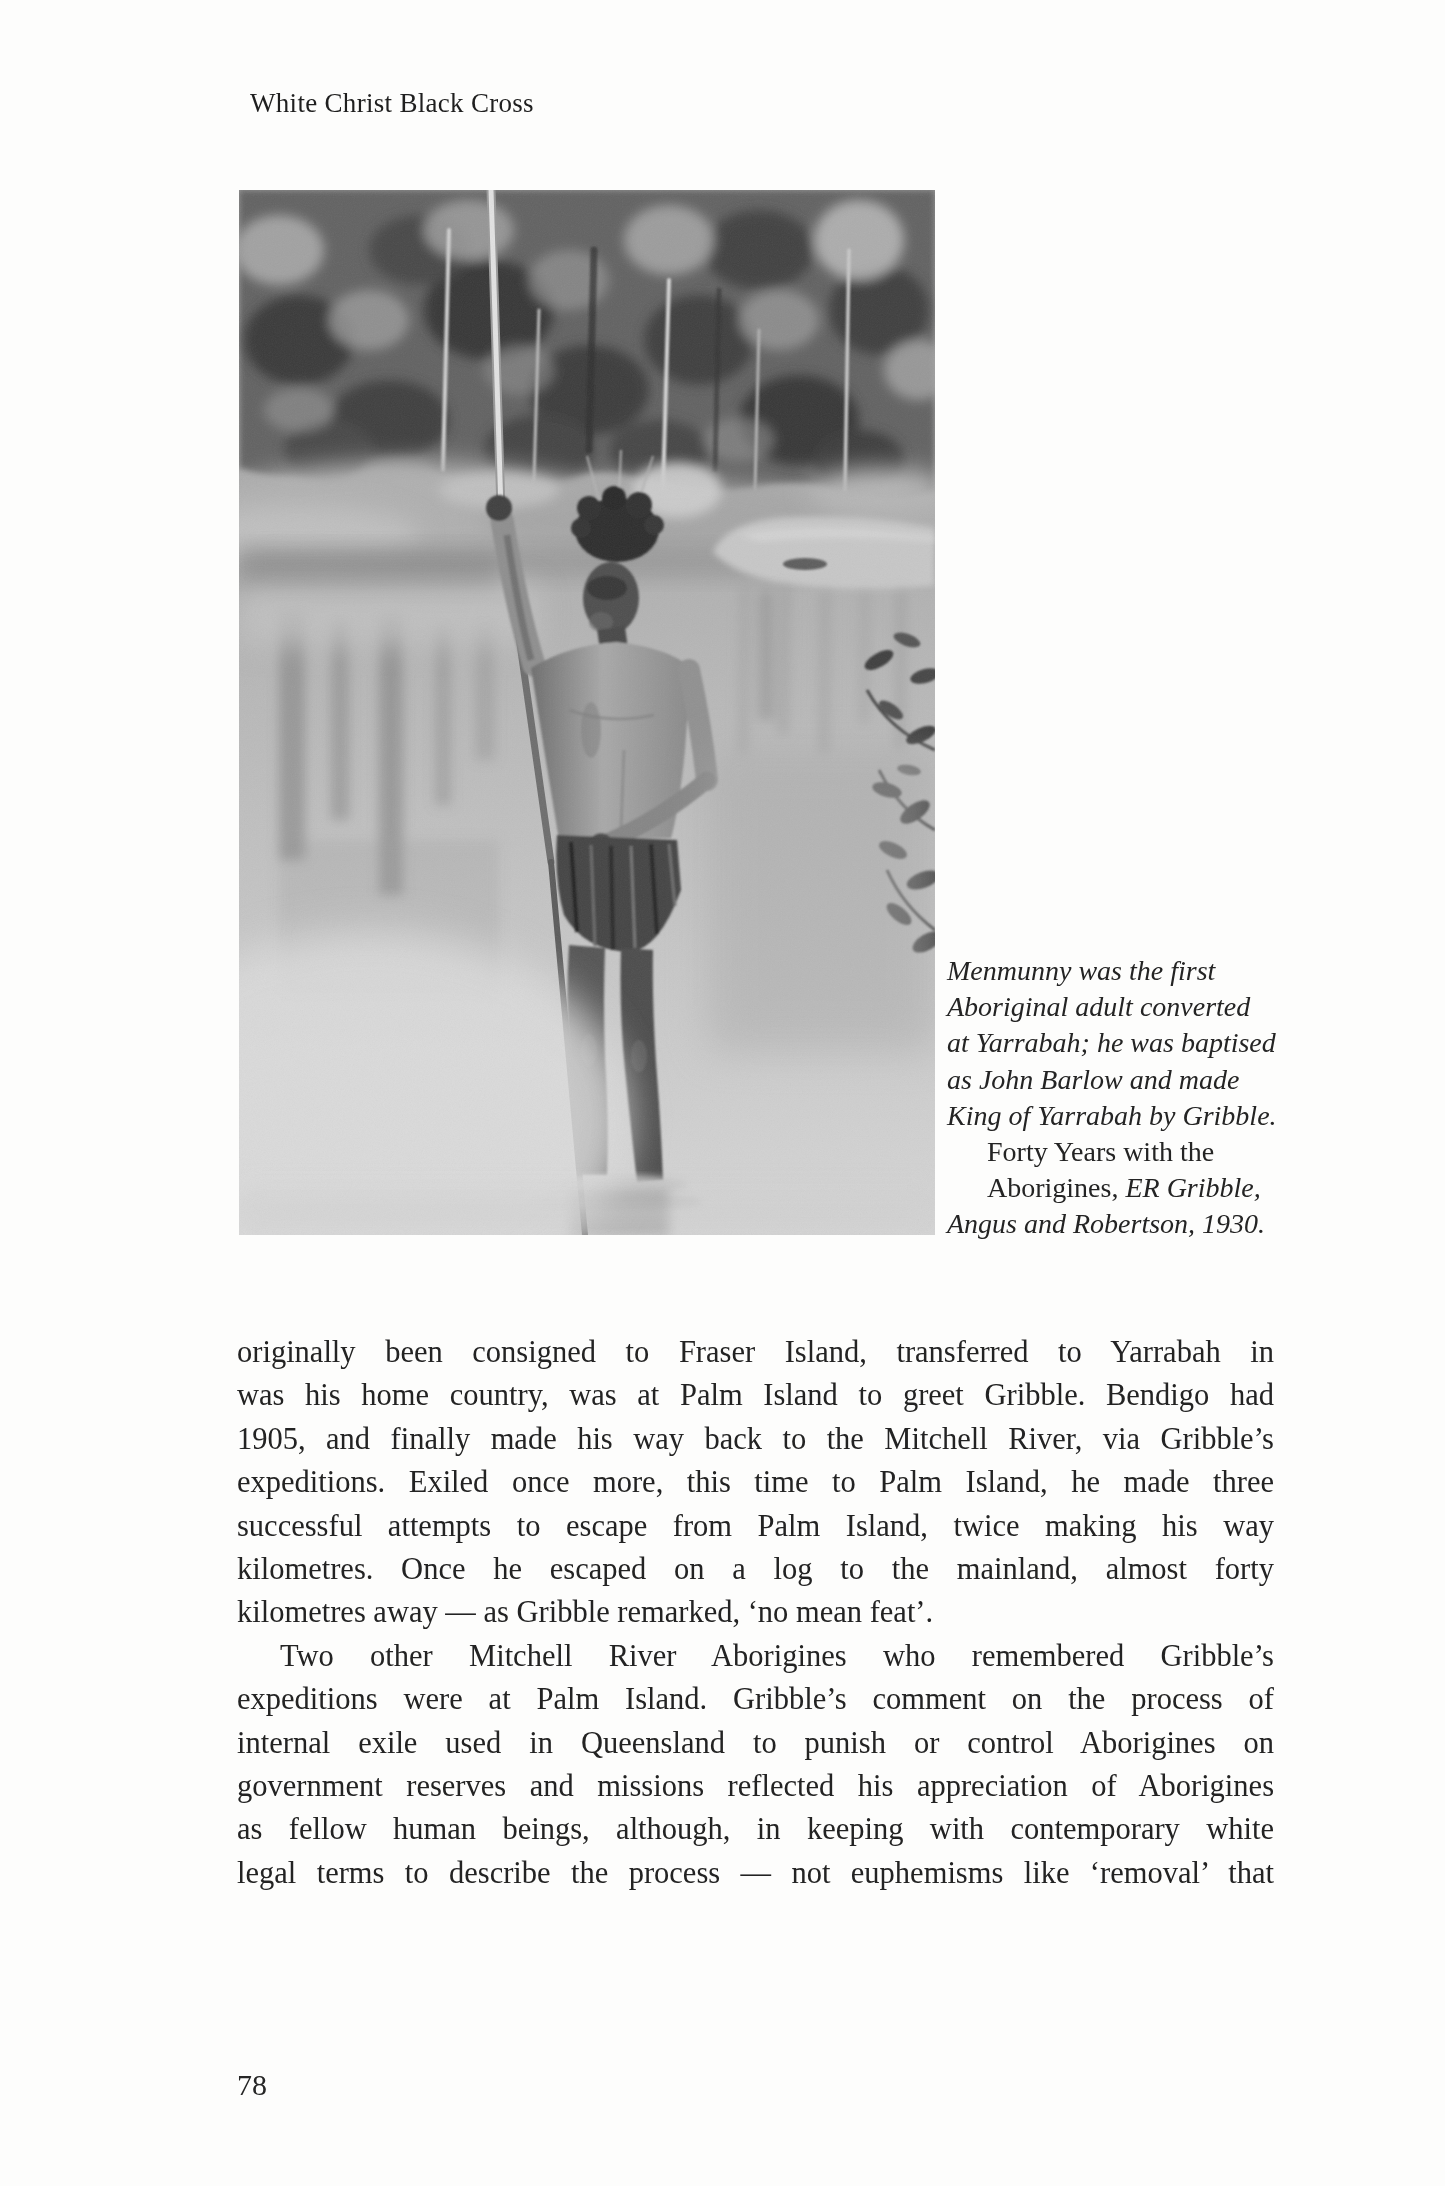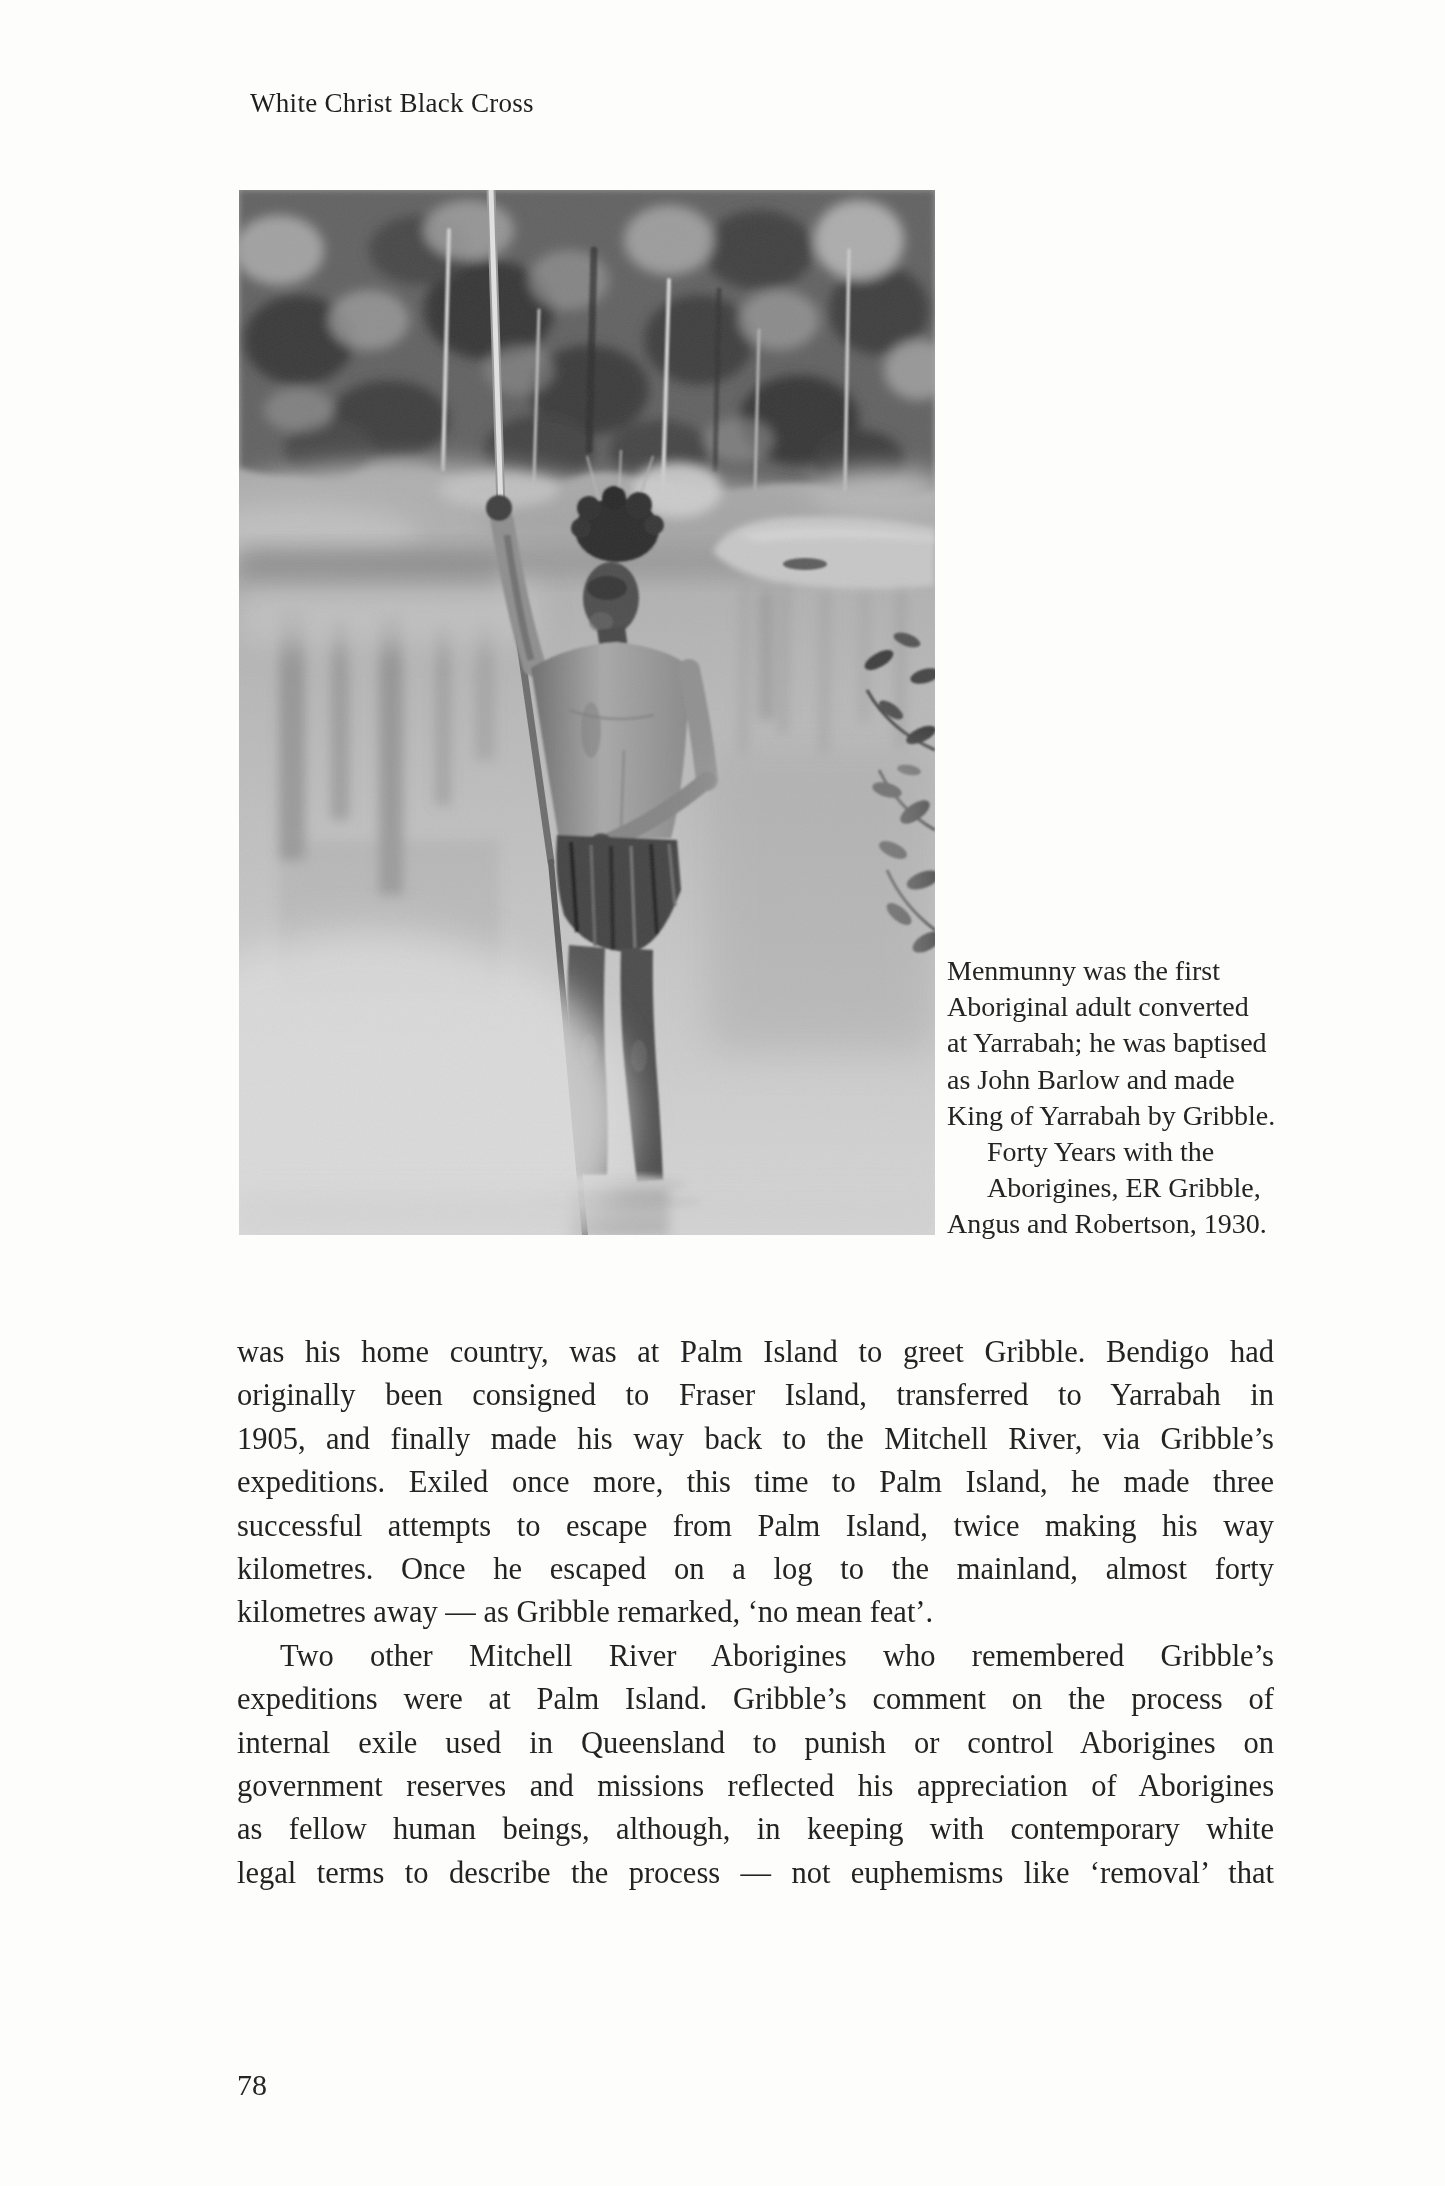--- a/index.html
+++ b/index.html
@@ -18,21 +18,21 @@
   }
   .photo-wrap {
     position:absolute; left:239px; top:190px; width:696px; height:1045px;
   }
   .photo-wrap svg { display:block; width:696px; height:1045px; }
   .caption {
     position:absolute; left:947px; top:953px; width:360px;
     font-size:28px; color:#242424;
   }
   .cap-line { height:36.2px; line-height:36.2px; white-space:nowrap; }
-  .cap-line .it { }
+  .cap-line .it { font-style:italic; }
   .cap-line .rm { font-style:normal;margin-left:40px; }
   .body-text {
     position:absolute; left:237px; top:1331px; width:1037px;
     font-size:30.5px; color:#232323;
   }
   .bline {
     height:43.4px; line-height:43.4px; overflow:hidden;
     text-align:left; white-space:normal;
   }
   .bline.just { text-align:justify; }
@@ -259,22 +259,22 @@
       <div class="cap-line"><span class="it">at Yarrabah; he was baptised</span></div>
       <div class="cap-line"><span class="it">as John Barlow and made</span></div>
       <div class="cap-line"><span class="it">King of Yarrabah by Gribble.</span></div>
       <div class="cap-line"><span class="rm">Forty Years with the</span></div>
       <div class="cap-line"><span class="rm">Aborigines, </span><span class="it">ER Gribble,</span></div>
       <div class="cap-line"><span class="it">Angus and Robertson, 1930.</span></div>
     </div>
 
   <main class="body-text">
       <div class="para">
+        <div class="bline just">originally been consigned to Fraser Island, transferred to Yarrabah in</div>
         <div class="bline just">was his home country, was at Palm Island to greet Gribble. Bendigo had</div>
-        <div class="bline just">originally been consigned to Fraser Island, transferred to Yarrabah in</div>
         <div class="bline just">1905, and finally made his way back to the Mitchell River, via Gribble’s</div>
         <div class="bline just">expeditions. Exiled once more, this time to Palm Island, he made three</div>
         <div class="bline just">successful attempts to escape from Palm Island, twice making his way</div>
         <div class="bline just">kilometres. Once he escaped on a log to the mainland, almost forty</div>
         <div class="bline">kilometres away — as Gribble remarked, ‘no mean feat’.</div>
       </div>
       <div class="para">
         <div class="bline just indent">Two other Mitchell River Aborigines who remembered Gribble’s</div>
         <div class="bline just">expeditions were at Palm Island. Gribble’s comment on the process of</div>
         <div class="bline just">internal exile used in Queensland to punish or control Aborigines on</div>

